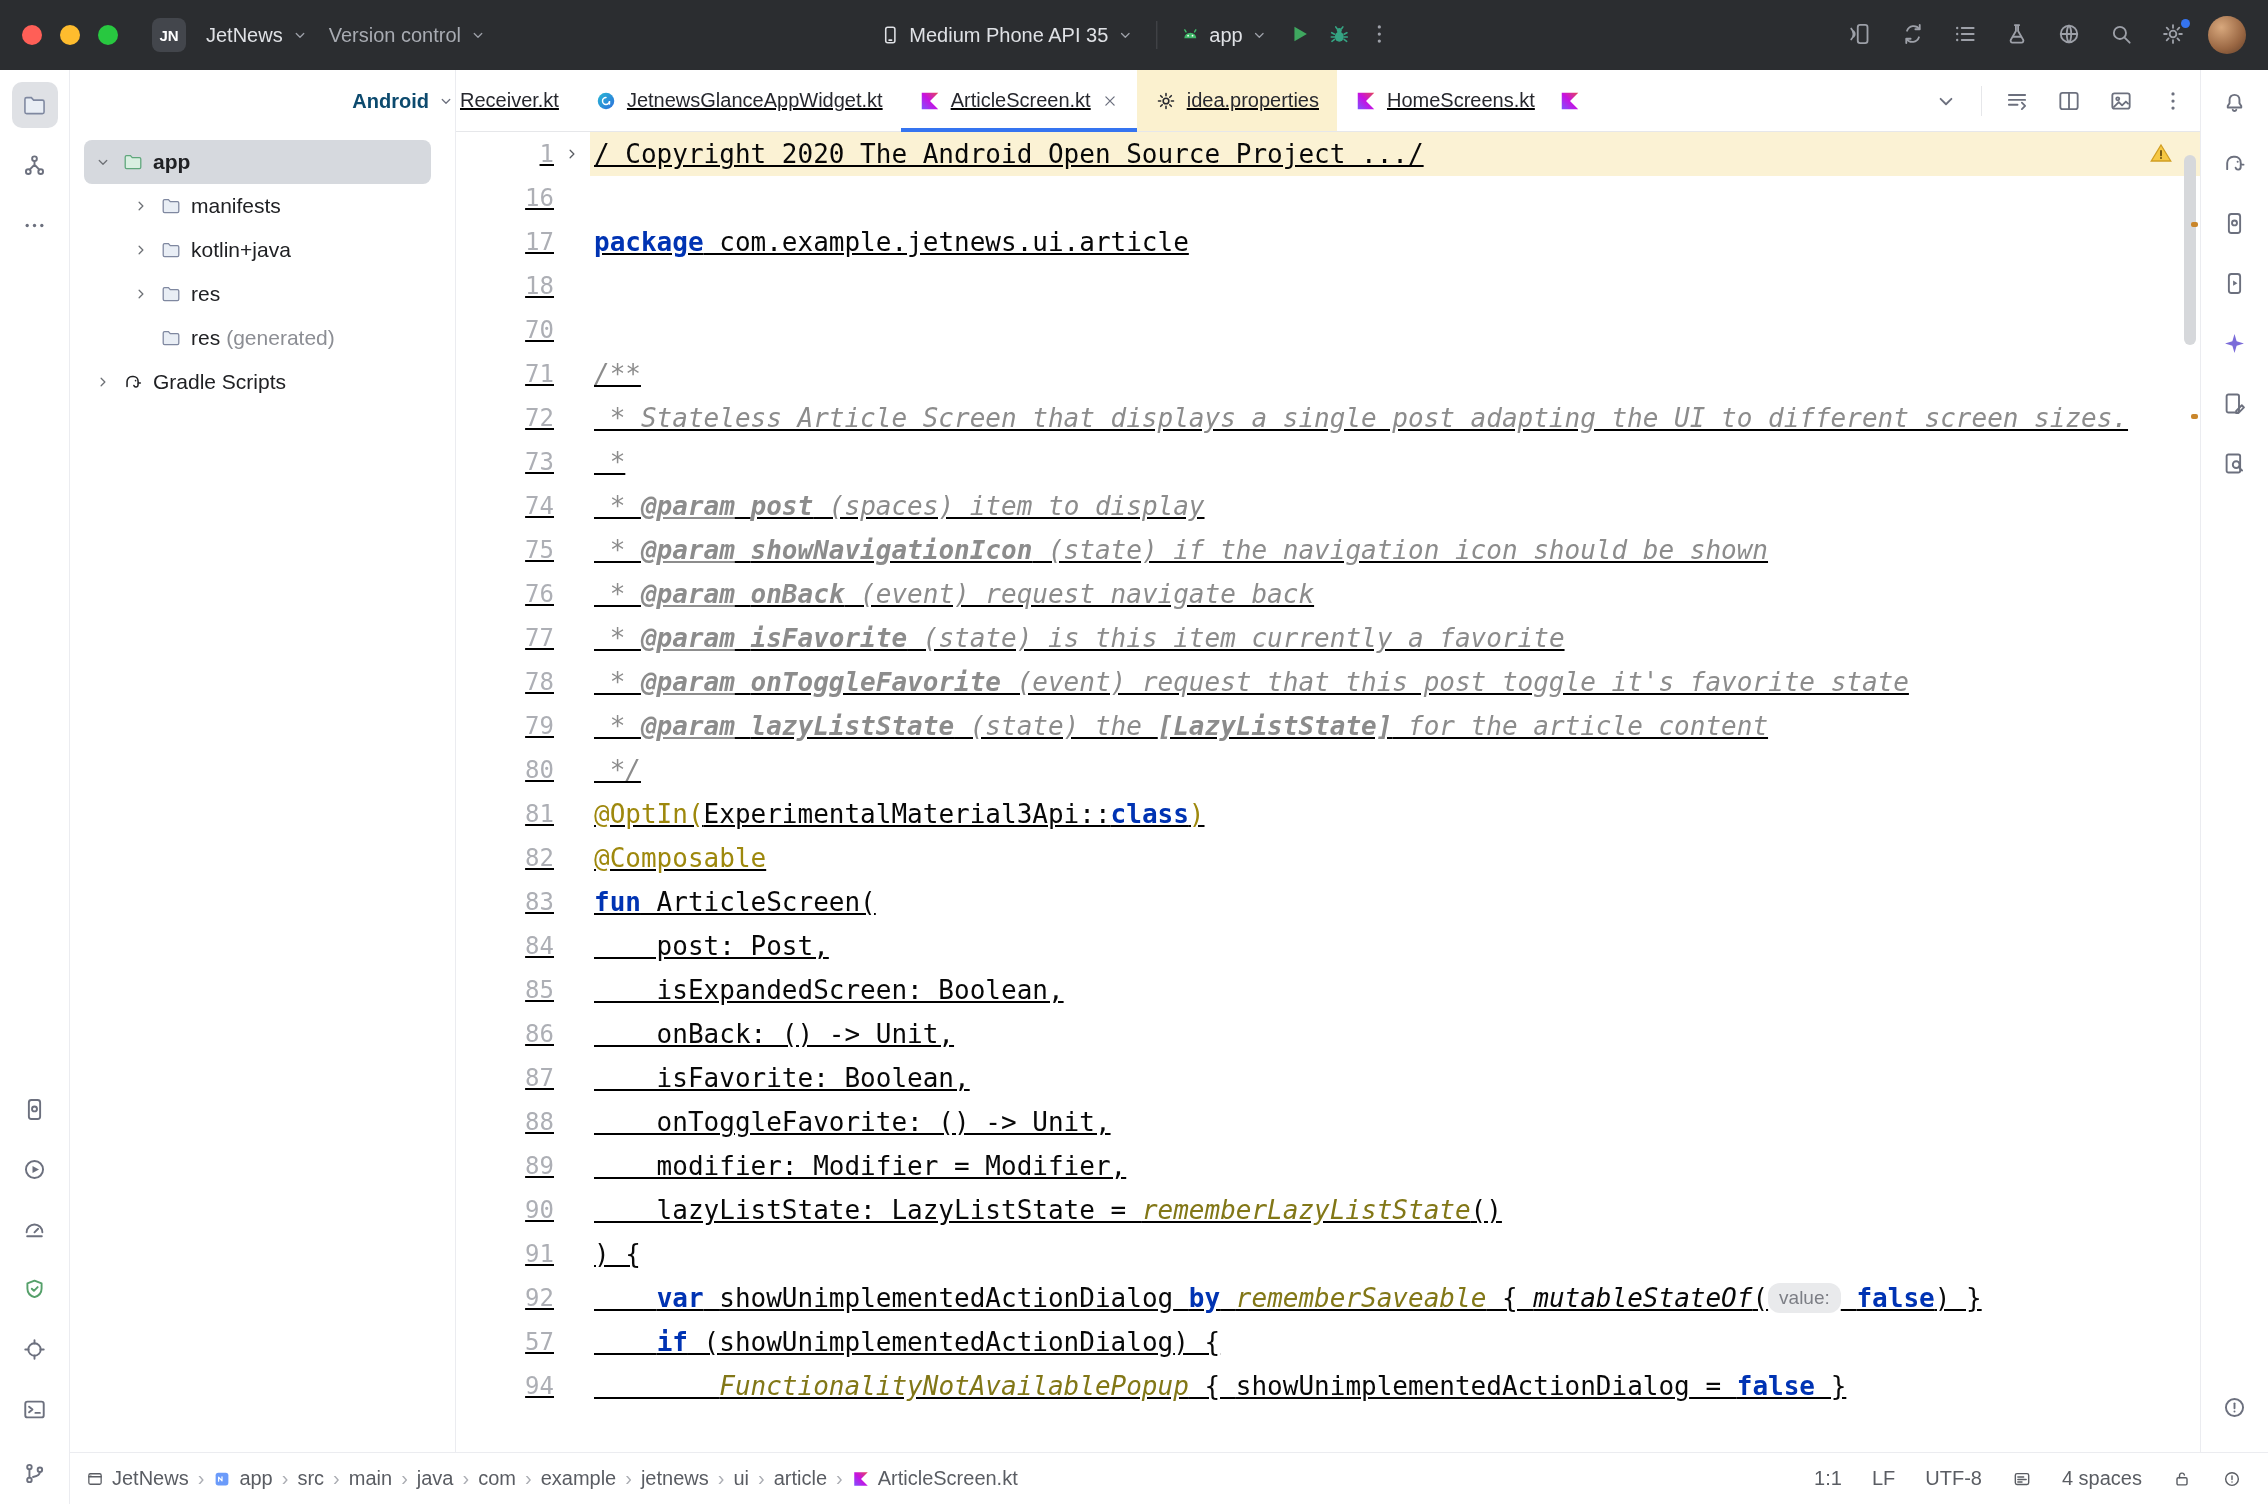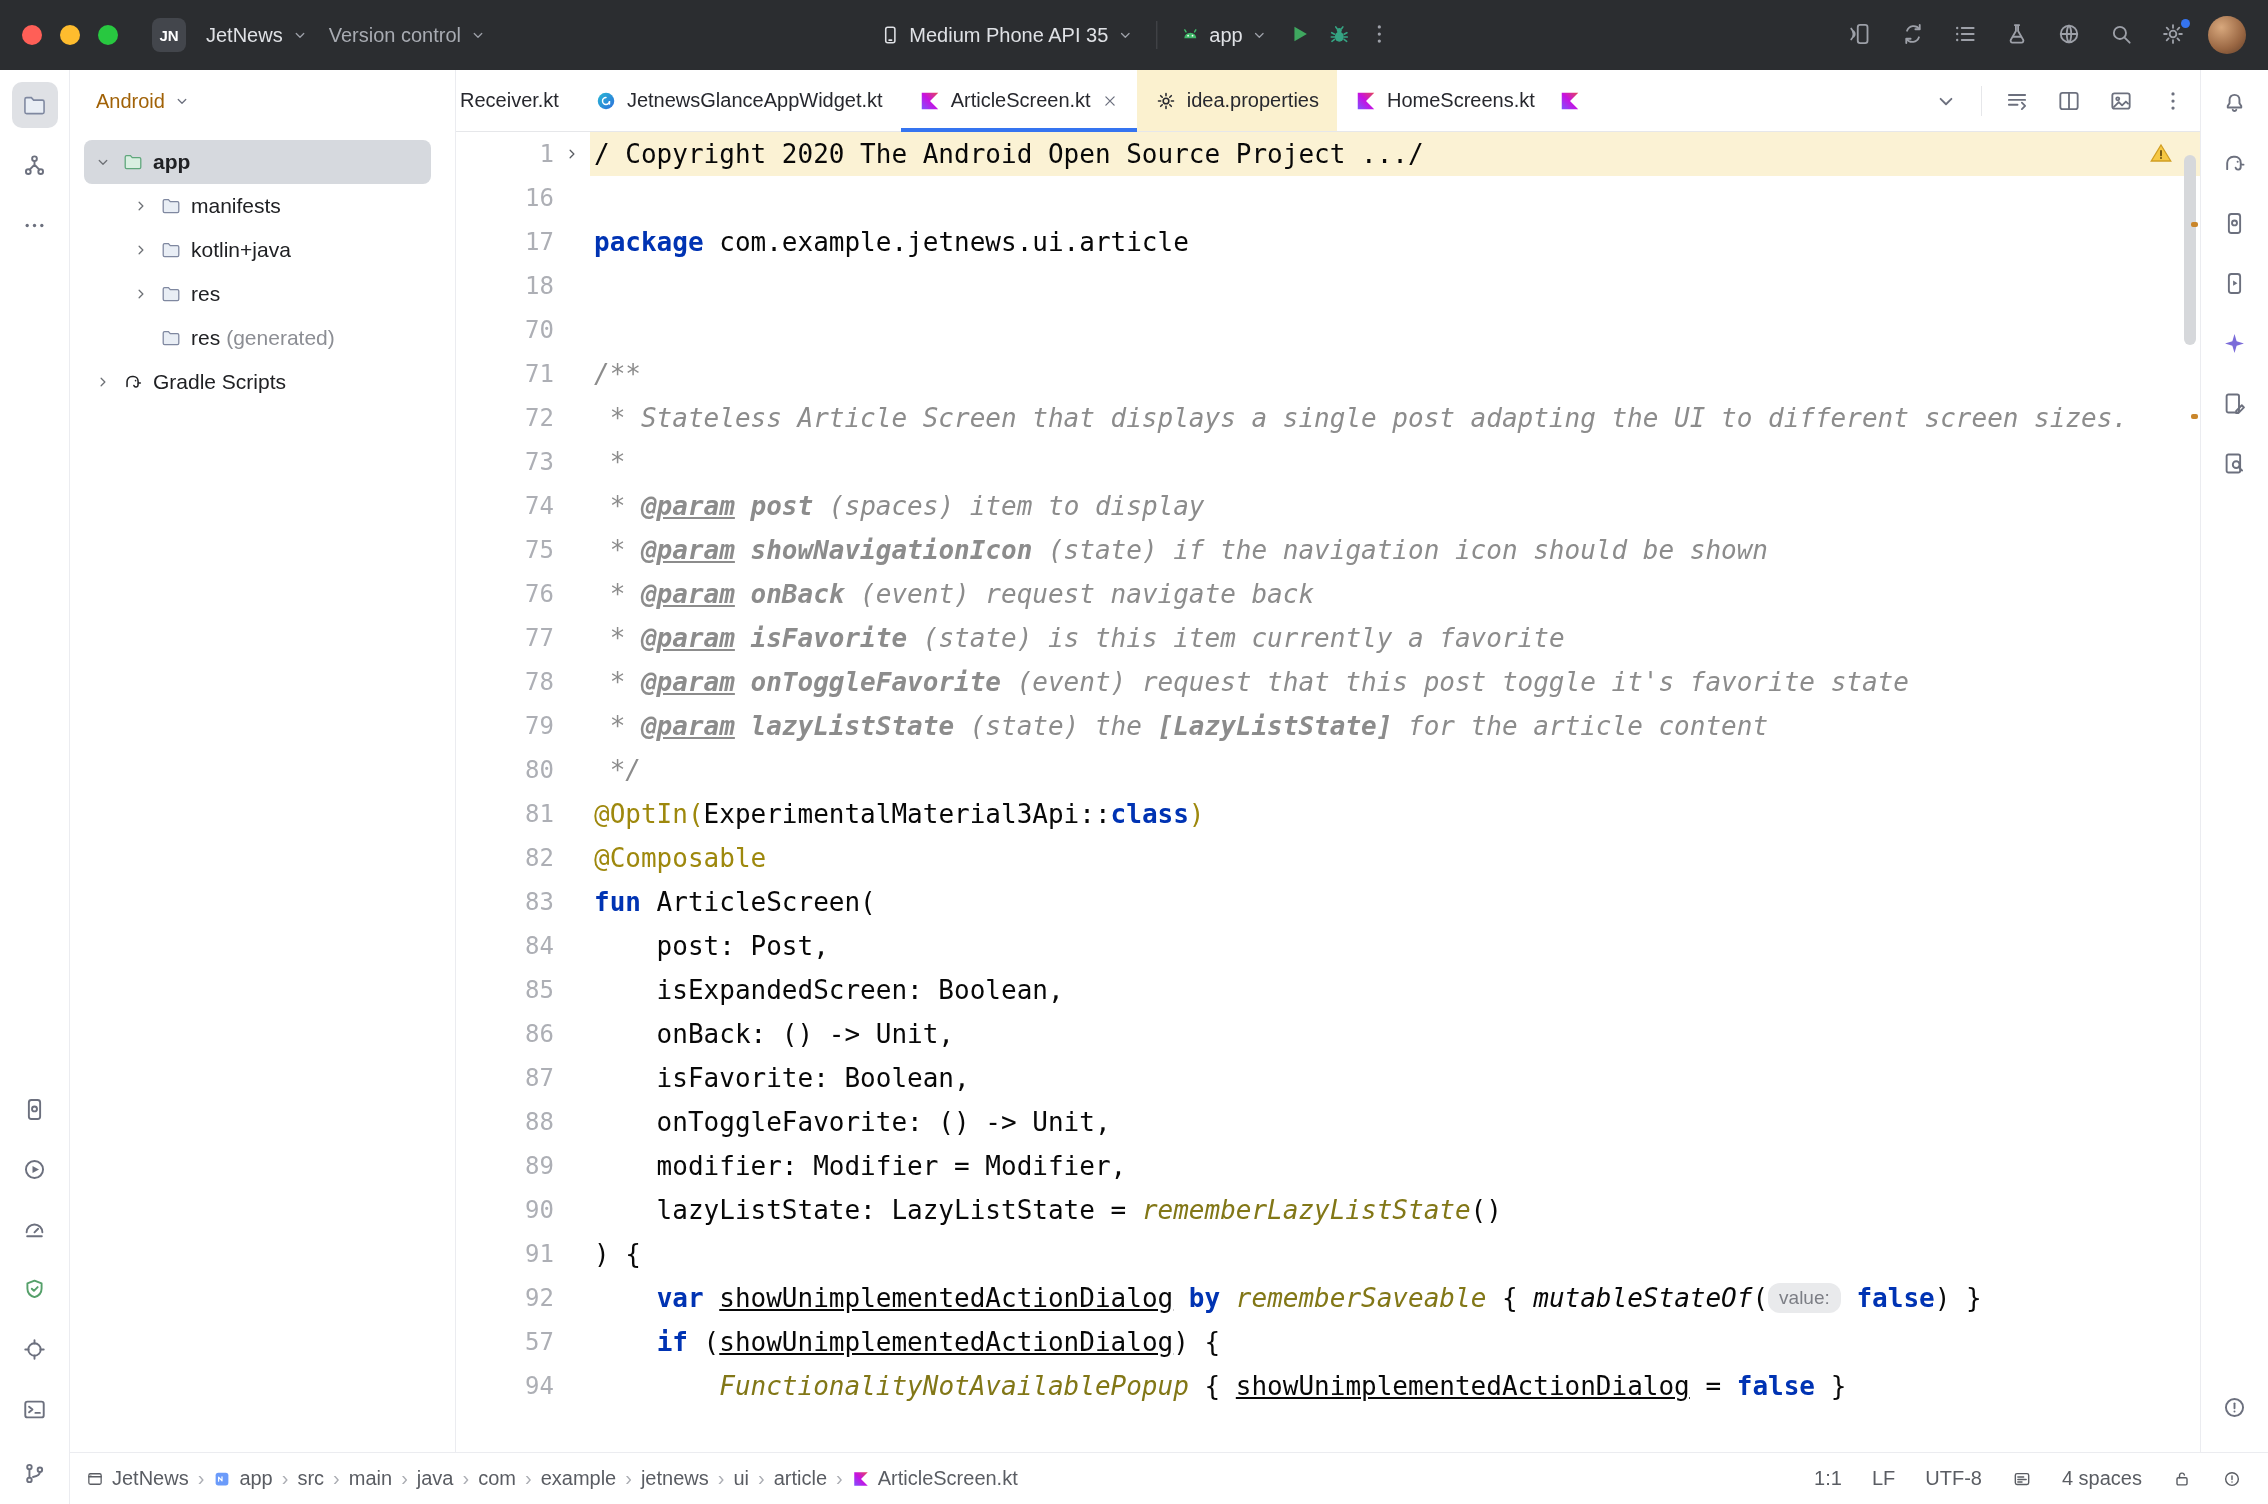--- a/index.html
+++ b/index.html
@@ -40,33 +40,33 @@
   .inner { display:flex; height:1382px; min-height:0; }
   .strip-btn { width:46px; height:46px; border:0; background:none; color:#6C707E; border-radius:10px;
     display:flex; align-items:center; justify-content:center; margin-bottom:14px; }
   .strip-btn.active { background:#DFE1E5; }
   .strip-spacer { margin-top:auto; }
   .corner-btn { margin-bottom:0; margin-top:4px; }
 
   
   .project-panel { width:386px; border-right:1px solid #EBECF0; background:#fff; display:flex; flex-direction:column; }
   .panel-header { height:62px; display:flex; align-items:center; gap:8px; padding-left:26px;
-    font-size:20px; font-weight:normal; color:#a16207; }
+    font-size:20px; font-weight:bold; color:#0c4a6e;justify-content:flex-end; }
   .panel-header .chev { color:#6C707E; }
   .tree { padding-top:8px; }
   .row { height:44px; display:flex; align-items:center; margin:0 24px 0 14px; border-radius:8px;
     font-size:21px; color:#202124; white-space:nowrap; }
   .row.selected { background:#D6D9DE; }
   .tchev { width:30px; display:flex; align-items:center; justify-content:center; color:#6E7176; flex:none; }
   .row .ic { margin-right:9px; }
   .tlabel.b { font-weight:bold; }
   .tsuffix { color:#8C8E94; margin-left:6px; }
 
   
-  .editor-col { flex:1; display:flex; flex-direction:column; min-width:0; }
+  .editor-col { flex:1; display:flex; flex-direction:column; min-width:0;text-decoration:underline; }
   .tabbar { height:62px; display:flex; align-items:stretch; border-bottom:1px solid #E6E7EA; background:#fff;
     padding-right:10px; }
   .tab { display:flex; align-items:center; gap:10px; padding:0 18px; font-size:20px; color:#27282E;
     position:relative; white-space:nowrap; }
   .tab.active::after { content:""; position:absolute; left:0; right:0; bottom:-1px; height:4px; background:#3574F0; }
   .tab.yellow { background:#FBF1CF; }
   .tab.clip-left { padding-left:4px; }
   .tab.clip-right { padding:0 6px; overflow:hidden; max-width:44px; }
   .tab-close { color:#6C707E; display:inline-flex; }
   .tab-actions { margin-left:auto; display:flex; align-items:center; gap:18px; color:#6C707E; }

